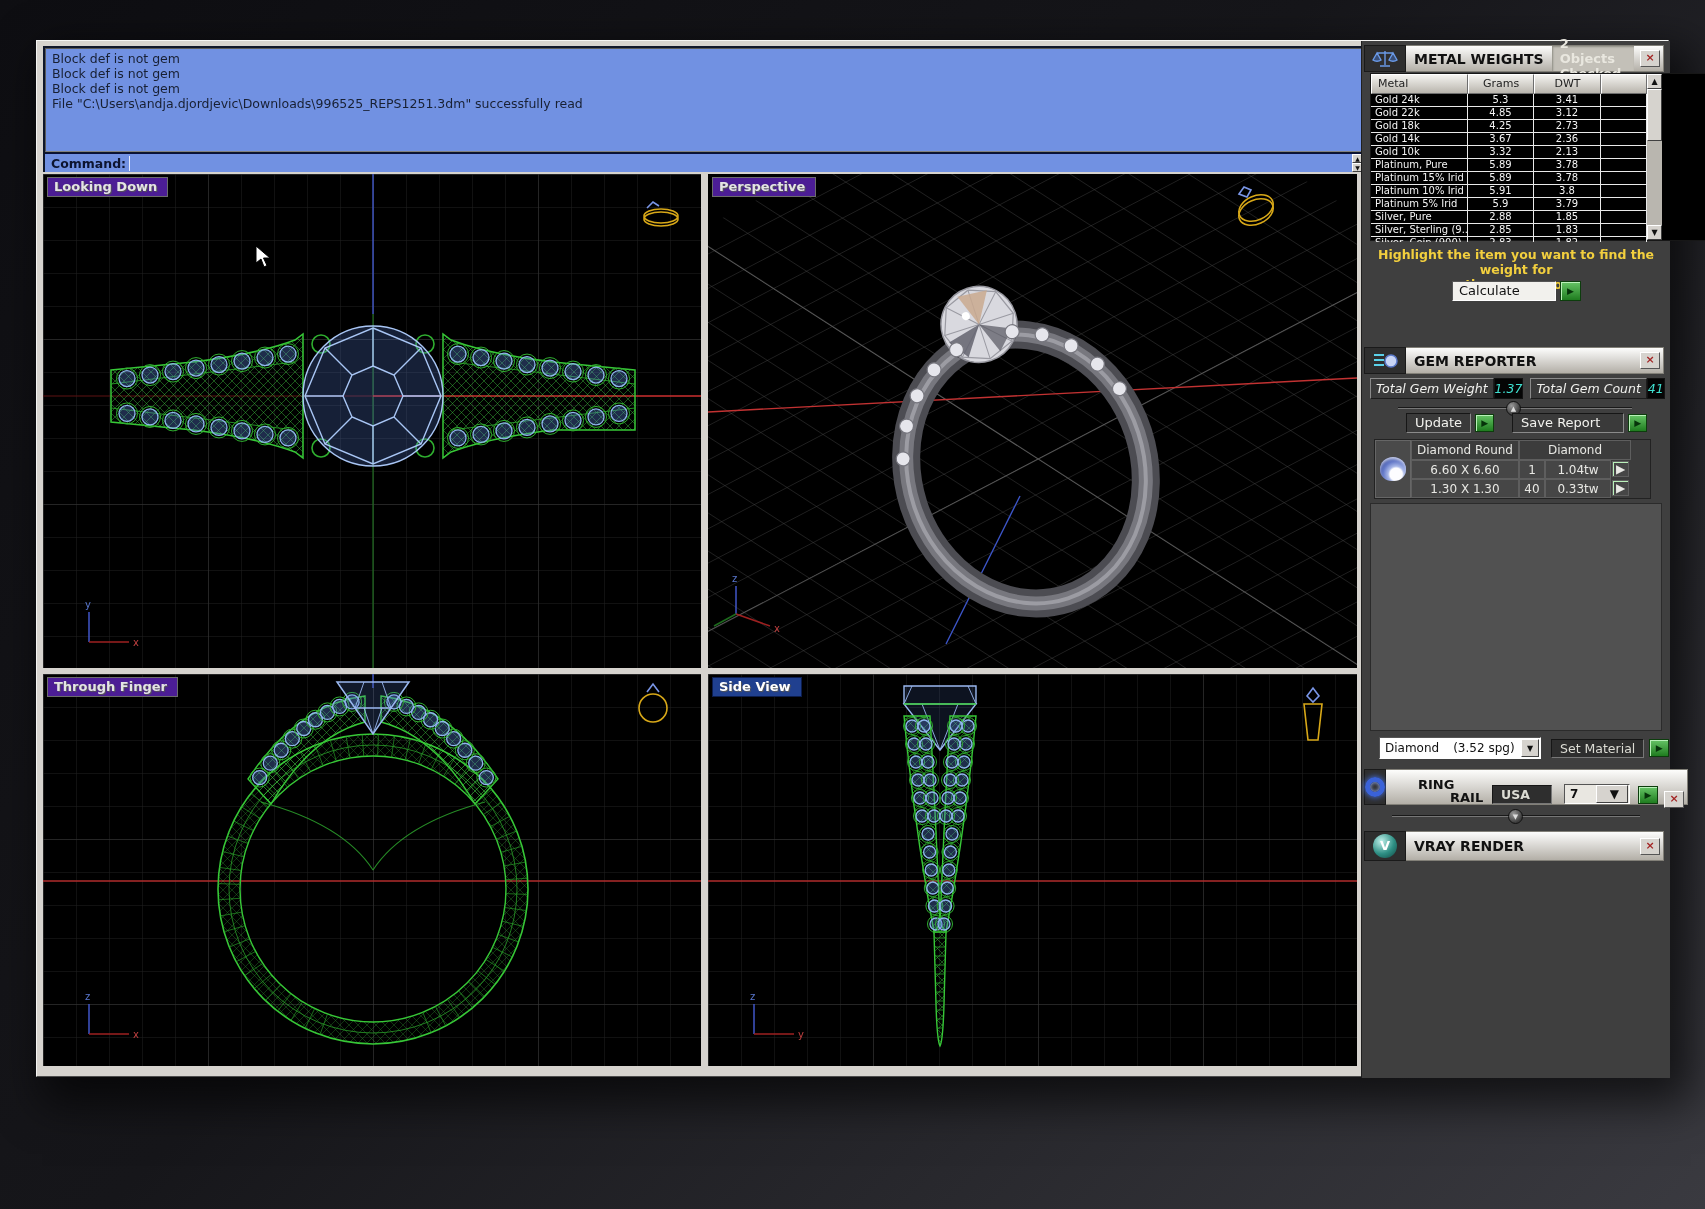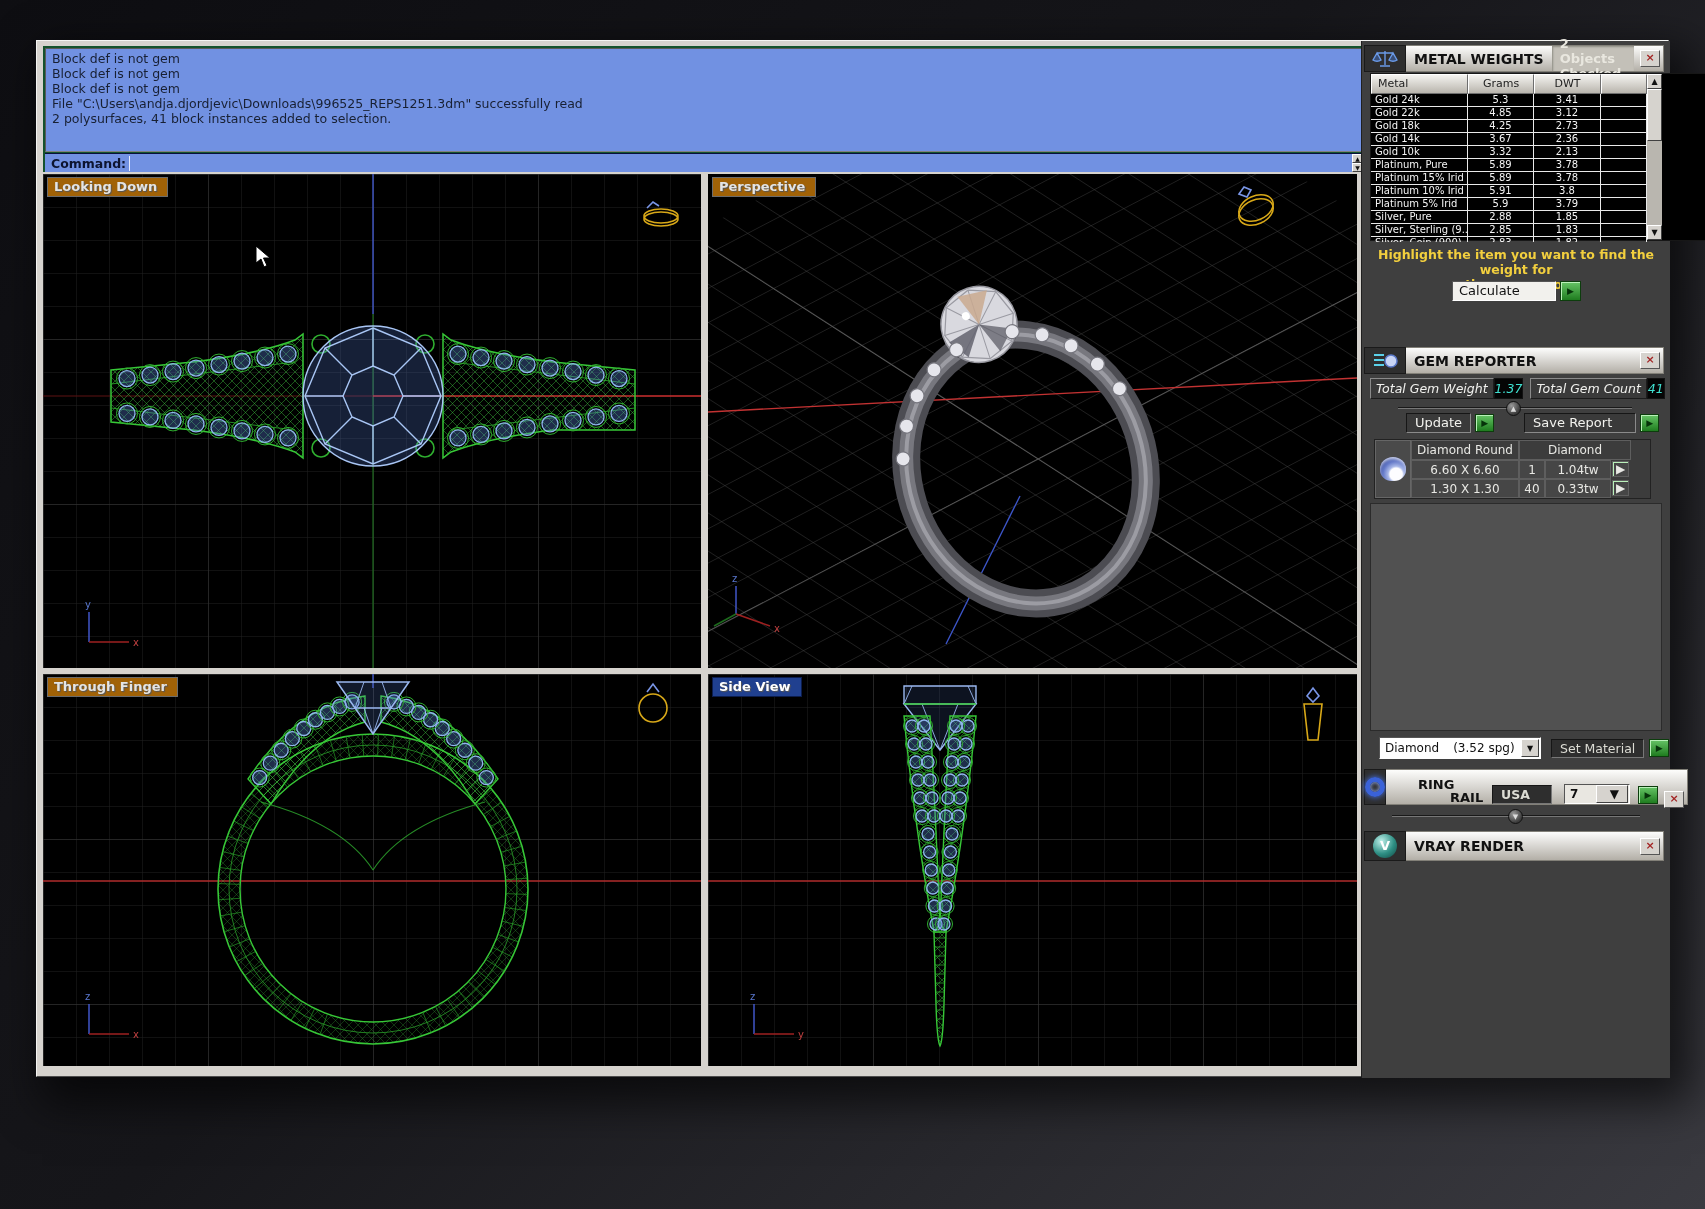--- a/index.html
+++ b/index.html
@@ -3,42 +3,42 @@
 <meta charset="utf-8">
 <style>
   html,body{margin:0;padding:0;width:1705px;height:1209px;overflow:hidden;
     background:linear-gradient(135deg,#0e0e12 0%,#16161a 45%,#3a3a40 100%);
     font-family:"DejaVu Sans","Liberation Sans",sans-serif;}
   *{box-sizing:border-box;}
   .window{position:absolute;left:36px;top:40px;width:1633px;height:1037px;background:#d6d3ce;
     border-top:1px solid #f4f4f2;border-left:1px solid #f4f4f2;border-right:1px solid #4c4c4c;border-bottom:1px solid #4c4c4c;
     box-shadow:14px 18px 42px 8px rgba(0,0,0,.65);}
   
-  .cmdarea{position:absolute;left:6px;top:5px;width:1352px;height:126px;background:#14532d;}
+  .cmdarea{position:absolute;left:6px;top:5px;width:1352px;height:126px;background:#0f172a;}
   .cmdhist{position:absolute;left:2px;top:2px;width:1332px;height:104px;background:#7191e2;
     border-top:1px solid #5a5a5a;border-left:1px solid #5a5a5a;border-right:1px solid #fff;border-bottom:1px solid #808080;
     padding:2px 6px;overflow:hidden;}
   .cmd-line{font-size:12.5px;line-height:15px;color:#182033;white-space:pre;}
   .vscroll{position:absolute;right:0;top:2px;width:16px;height:104px;background:#c8c5be;}
   .sbtn{width:16px;height:15px;background:#d6d3ce;border:1px solid;border-color:#fff #404040 #404040 #fff;
     font-size:8px;color:#111;text-align:center;line-height:13px;}
   .vscroll .thumb{position:absolute;left:0;top:16px;width:16px;height:30px;background:#d6d3ce;border:1px solid;border-color:#fff #404040 #404040 #fff;}
   .cmdprompt{position:absolute;left:2px;top:107px;width:1332px;height:19px;background:#7191e2;border-top:1px solid #09103a;
     display:flex;align-items:center;padding-left:6px;}
   .cmdprompt .plabel{font-size:12.5px;font-weight:bold;color:#0d1430;}
   .cmdprompt .pinput{flex:1;height:15px;margin-left:3px;border-left:1px solid #e7ecff;}
   .hscrollbtns{position:absolute;right:0;top:107px;height:19px;display:flex;align-items:center;}
   .spin{display:flex;flex-direction:column;width:11px;}
   .spin div{height:9px;font-size:6px;line-height:8px;}
   
   .va{position:absolute;left:6px;top:133px;width:1314px;height:892px;background:#d6d3ce;}
   .vp{position:absolute;background:#000;overflow:hidden;}
   .vp svg{position:absolute;left:0;top:0;}
   .vplabel{position:absolute;top:3px;left:4px;padding:1px 10px 2px 6px;font-size:13px;font-weight:bold;
-    background:#a16207;color:#e4e4e4;border:1px solid #6c6c6c;text-shadow:1px 1px 1px #555;}
+    background:#4c1d95;color:#e4e4e4;border:1px solid #6c6c6c;text-shadow:1px 1px 1px #555;}
   .vplabel.active{background:#20408f;color:#fff;border-color:#0c1d4d;}
   
   .rp{position:absolute;left:1324px;top:0;width:309px;height:1037px;background:#3f3f3f;border-left:1px solid #202020;}
   .phdr{position:absolute;left:2px;width:300px;display:flex;}
   .phdr .icon{width:42px;background:#2e2e2e;border:1px solid #1a1a1a;display:flex;align-items:center;justify-content:center;}
   .phdr .bar{flex:1;background:linear-gradient(#fdfdfc,#b3afa7);border:1px solid #828078;border-left:none;
     display:flex;align-items:center;padding-left:8px;font-weight:bold;color:#111;}
   .phdr .status{background:#c3c0b8;box-shadow:inset 1px 1px 2px #8f8d86;color:#e9e7df;font-weight:bold;
     padding:2px 8px;margin-left:8px;font-size:13px;align-self:stretch;display:flex;align-items:center;flex:1;}
   .xbtn{width:20px;height:17px;background:#d6d3ce;border:1px solid;border-color:#fff #555 #555 #fff;
@@ -100,21 +100,20 @@
 <body>
 
 <div class="window">
 
   <div class="cmdarea">
     <div class="cmdhist">
         <div class="cmd-line">Block def is not gem</div>
         <div class="cmd-line">Block def is not gem</div>
         <div class="cmd-line">Block def is not gem</div>
         <div class="cmd-line">File "C:\Users\andja.djordjevic\Downloads\996525_REPS1251.3dm" successfully read</div>
-        <div class="cmd-line">2 polysurfaces, 41 block instances added to selection.</div>
       </div>
     <div class="vscroll">
       <div class="sbtn" style="position:absolute;top:0">▲</div>
       <div class="thumb"></div>
       <div class="sbtn" style="position:absolute;bottom:0">▼</div>
     </div>
     <div class="cmdprompt">
       <span class="plabel">Command:</span>
       <span class="pinput"></span>
     </div>
@@ -685,21 +684,21 @@
       <span class="totlabel" style="margin-left:7px">Total Gem Count</span>
       <span class="totval" style="width:36px">41</span>
     </div>
     <div class="slider" style="left:36px;top:360px;width:234px">
       <div class="line"></div>
       <div class="knob" style="left:108px">▲</div>
     </div>
     <div class="updrow">
       <div class="field">Update</div>
       <div class="gbtn" style="width:19px;height:18px;line-height:17px;margin-left:4px">▶</div>
-      <div class="field" style="margin-left:30px;width:112px">Save Report</div>
+      <div class="field" style="margin-left:18px;width:112px">Save Report</div>
       <div class="gbtn" style="width:19px;height:18px;line-height:17px;margin-left:4px">▶</div>
     </div>
     <div class="gemtable">
       <div class="gemicon">
           <div class="gem"></div>
         </div>
       <div class="gemgrid">
         <div class="ghead">
           <div class="gc-size">Diamond Round</div>
           <div style="width:112px">Diamond</div>

